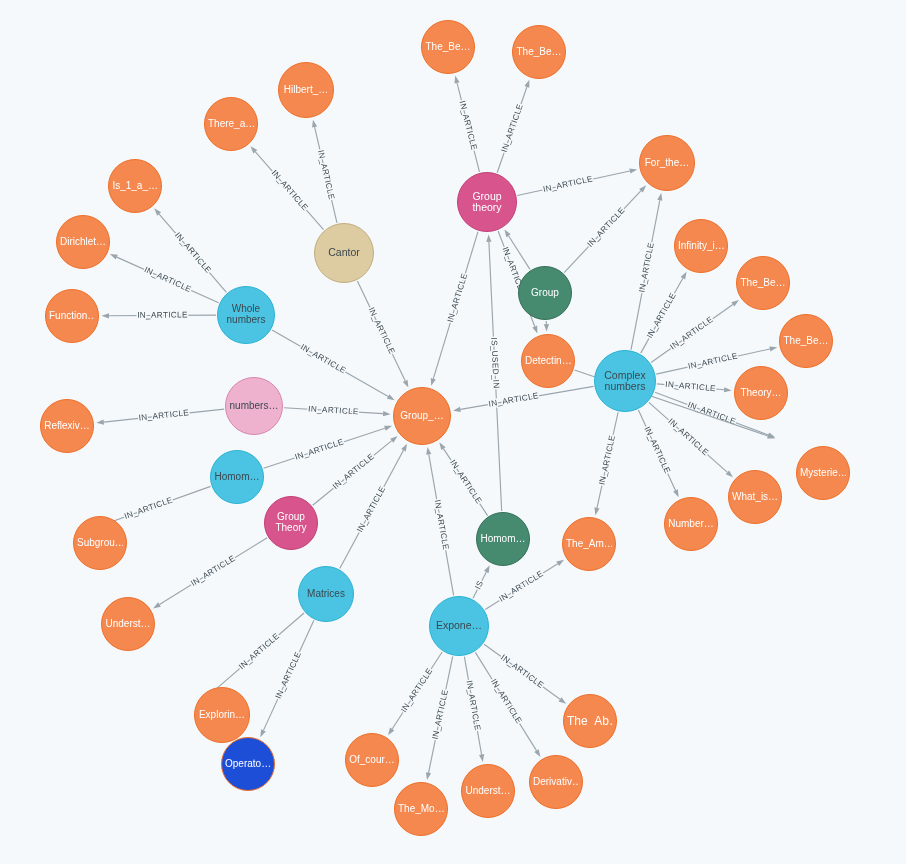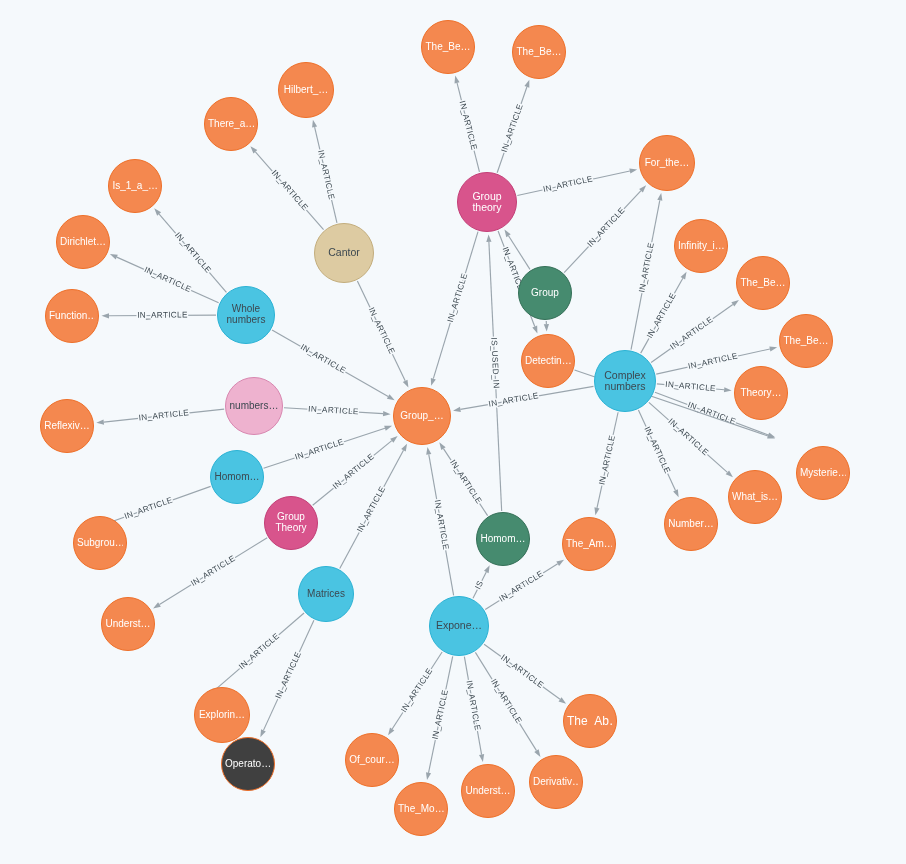--- a/index.html
+++ b/index.html
@@ -401,21 +401,21 @@
     </div>
     <div class="node" title="Subgrou…" style="left: 25px; top: 516px; width: 54px; height: 54px; background: rgb(244, 136, 79); border: 1.6px solid rgb(238, 111, 40); color: rgb(255, 255, 255); font-size: 10px; margin-left: 48px;">
       <span class="node-label">Subgrou…</span>
     </div>
     <div class="node" title="Underst…" style="left: 101px; top: 597px; width: 54px; height: 54px; background: rgb(244, 136, 79); border: 1.6px solid rgb(238, 111, 40); color: rgb(255, 255, 255); font-size: 10px;">
       <span class="node-label">Underst…</span>
     </div>
     <div class="node" title="Explorin…" style="left: 158px; top: 687px; width: 56px; height: 56px; background: rgb(244, 136, 79); border: 1.6px solid rgb(238, 111, 40); color: rgb(255, 255, 255); font-size: 10px; margin-left: 36px;">
       <span class="node-label">Explorin…</span>
     </div>
-    <div class="node" title="Operato…" style="left: 221px; top: 737px; width: 54px; height: 54px; background: #404040; border: 1.6px solid rgb(238, 111, 40); color: rgb(255, 255, 255); font-size: 10px;">
+    <div class="node" title="Operato…" style="left: 221px; top: 737px; width: 54px; height: 54px; background: #1d4ed8; border: 1.6px solid rgb(238, 111, 40); color: rgb(255, 255, 255); font-size: 10px;">
       <span class="node-label">Operato…</span>
     </div>
     <div class="node" title="Of_cour…" style="left: 345px; top: 733px; width: 54px; height: 54px; background: rgb(244, 136, 79); border: 1.6px solid rgb(238, 111, 40); color: rgb(255, 255, 255); font-size: 10px;">
       <span class="node-label">Of_cour…</span>
     </div>
     <div class="node" title="The_Mo…" style="left: 394px; top: 782px; width: 54px; height: 54px; background: rgb(244, 136, 79); border: 1.6px solid rgb(238, 111, 40); color: rgb(255, 255, 255); font-size: 10px;">
       <span class="node-label">The_Mo…</span>
     </div>
     <div class="node" title="Underst…" style="left: 461px; top: 764px; width: 54px; height: 54px; background: rgb(244, 136, 79); border: 1.6px solid rgb(238, 111, 40); color: rgb(255, 255, 255); font-size: 10px;">
       <span class="node-label">Underst…</span>

